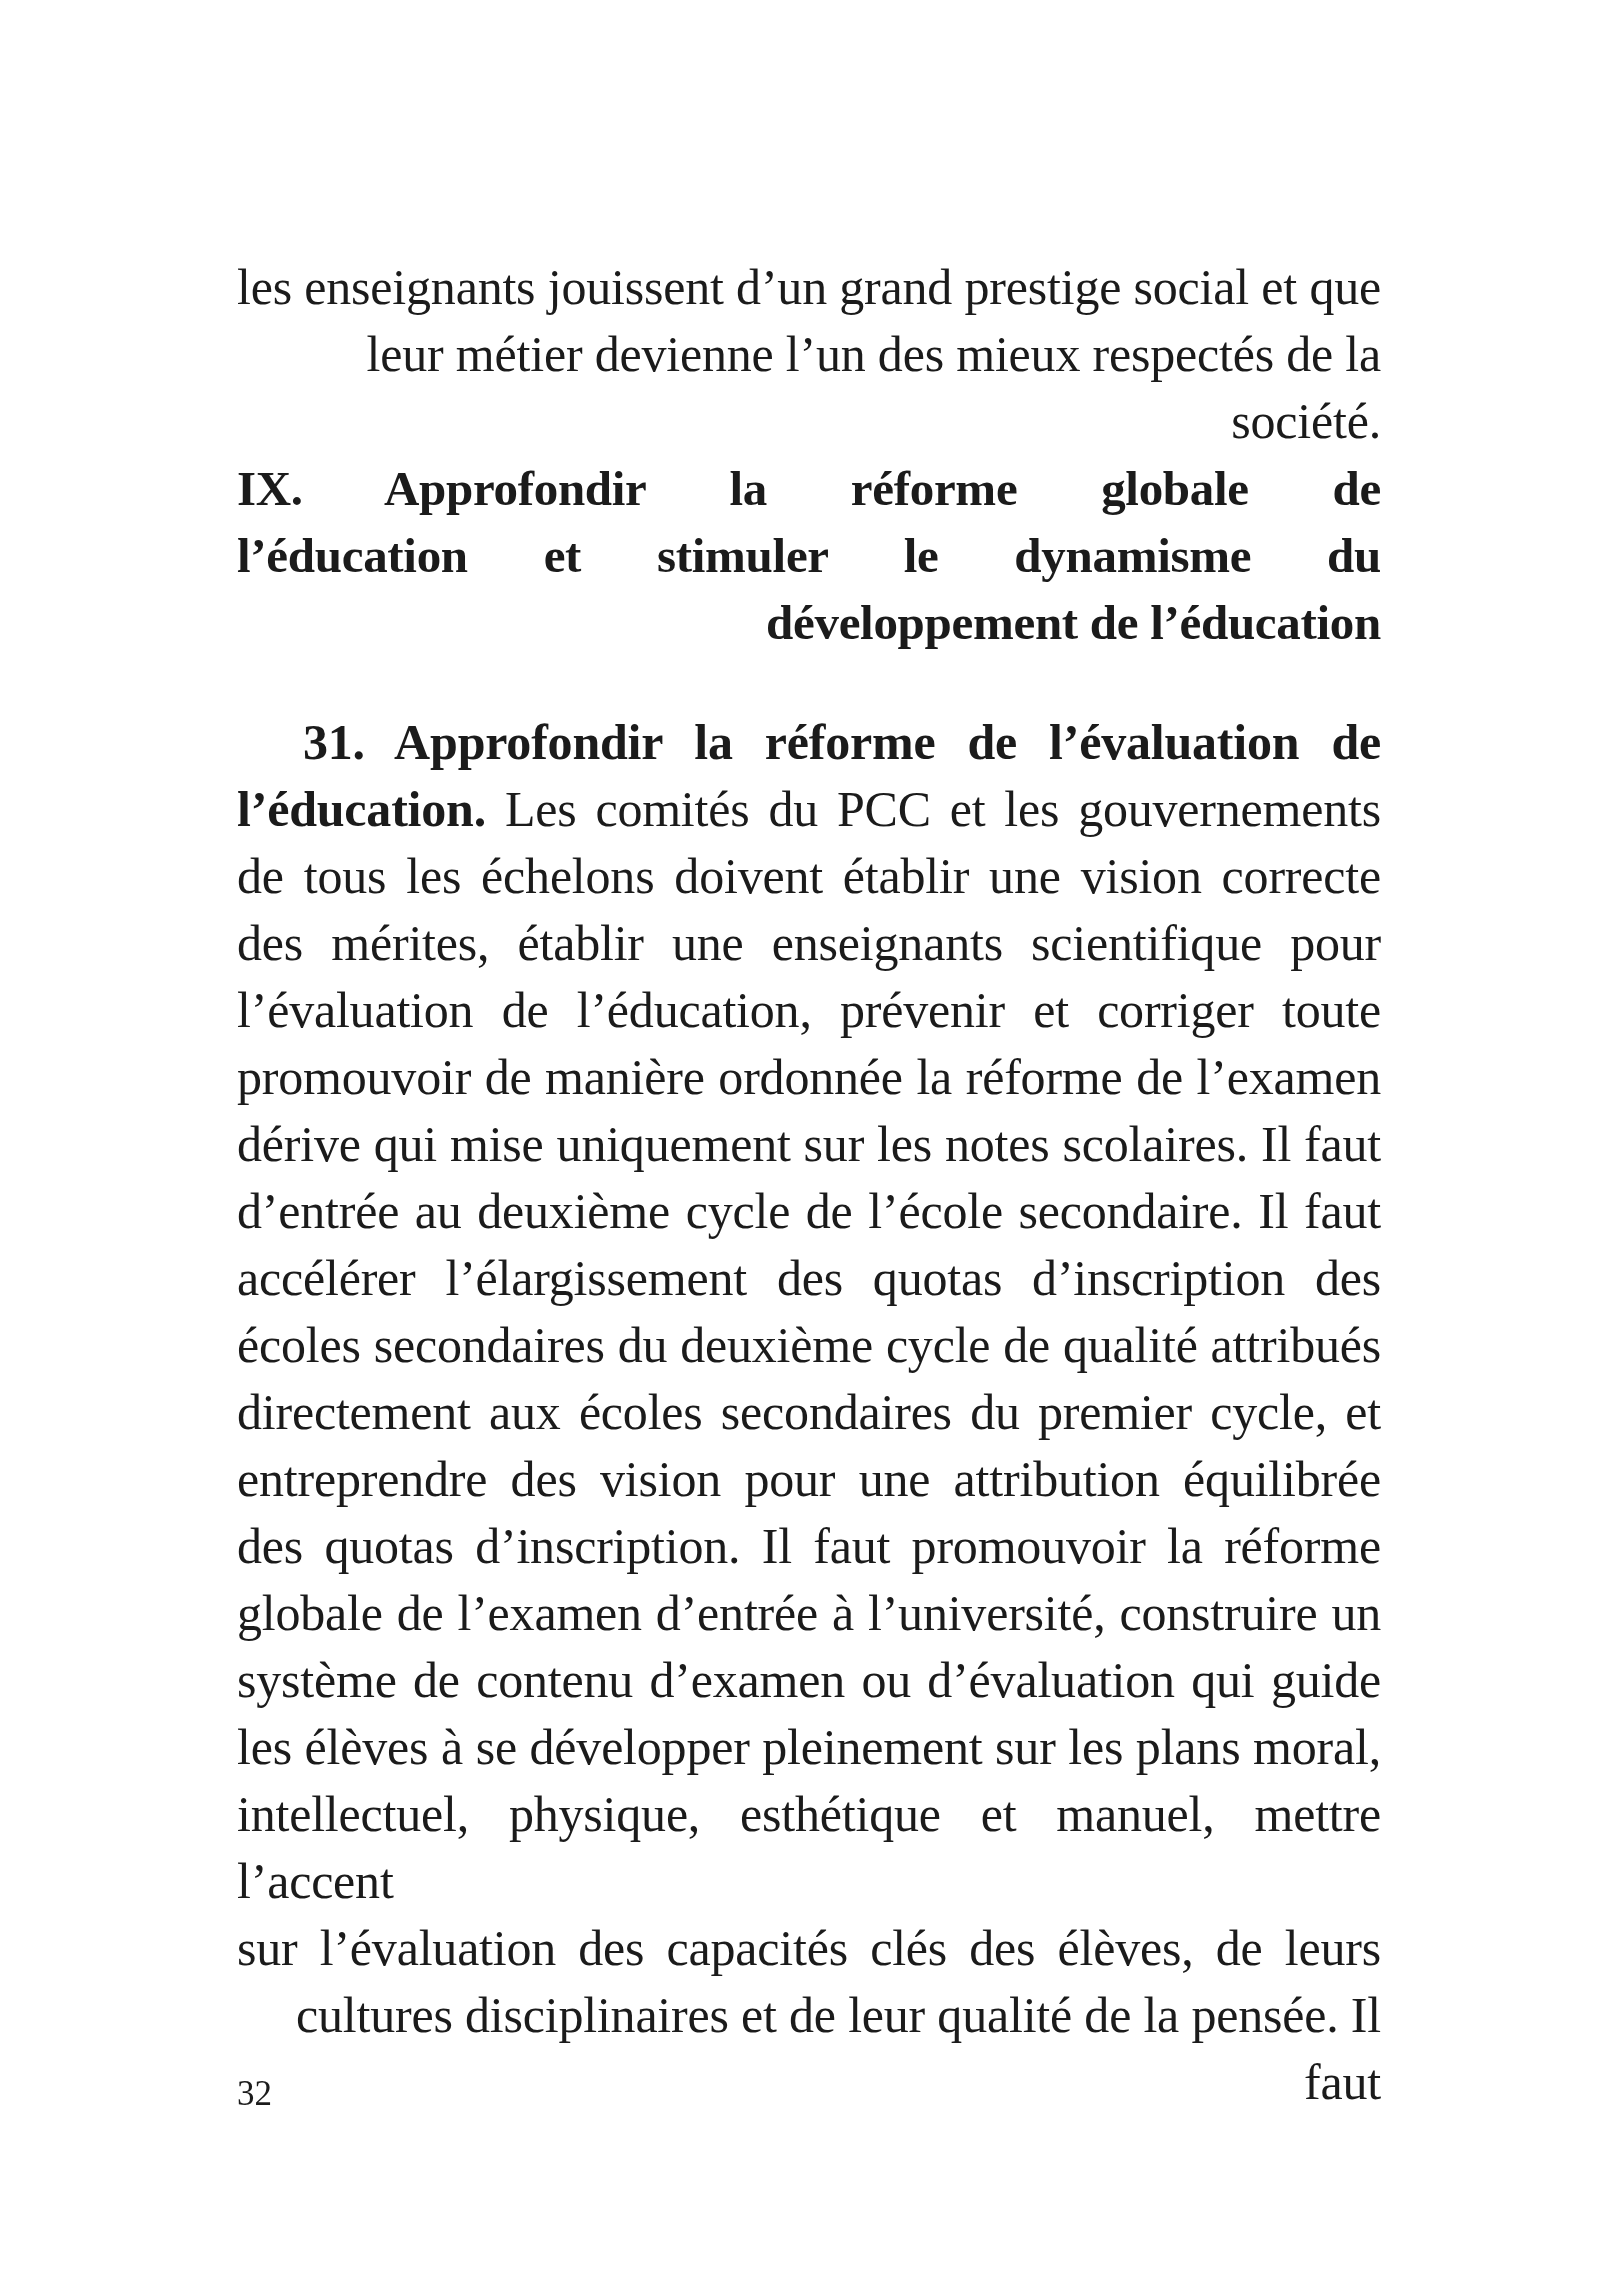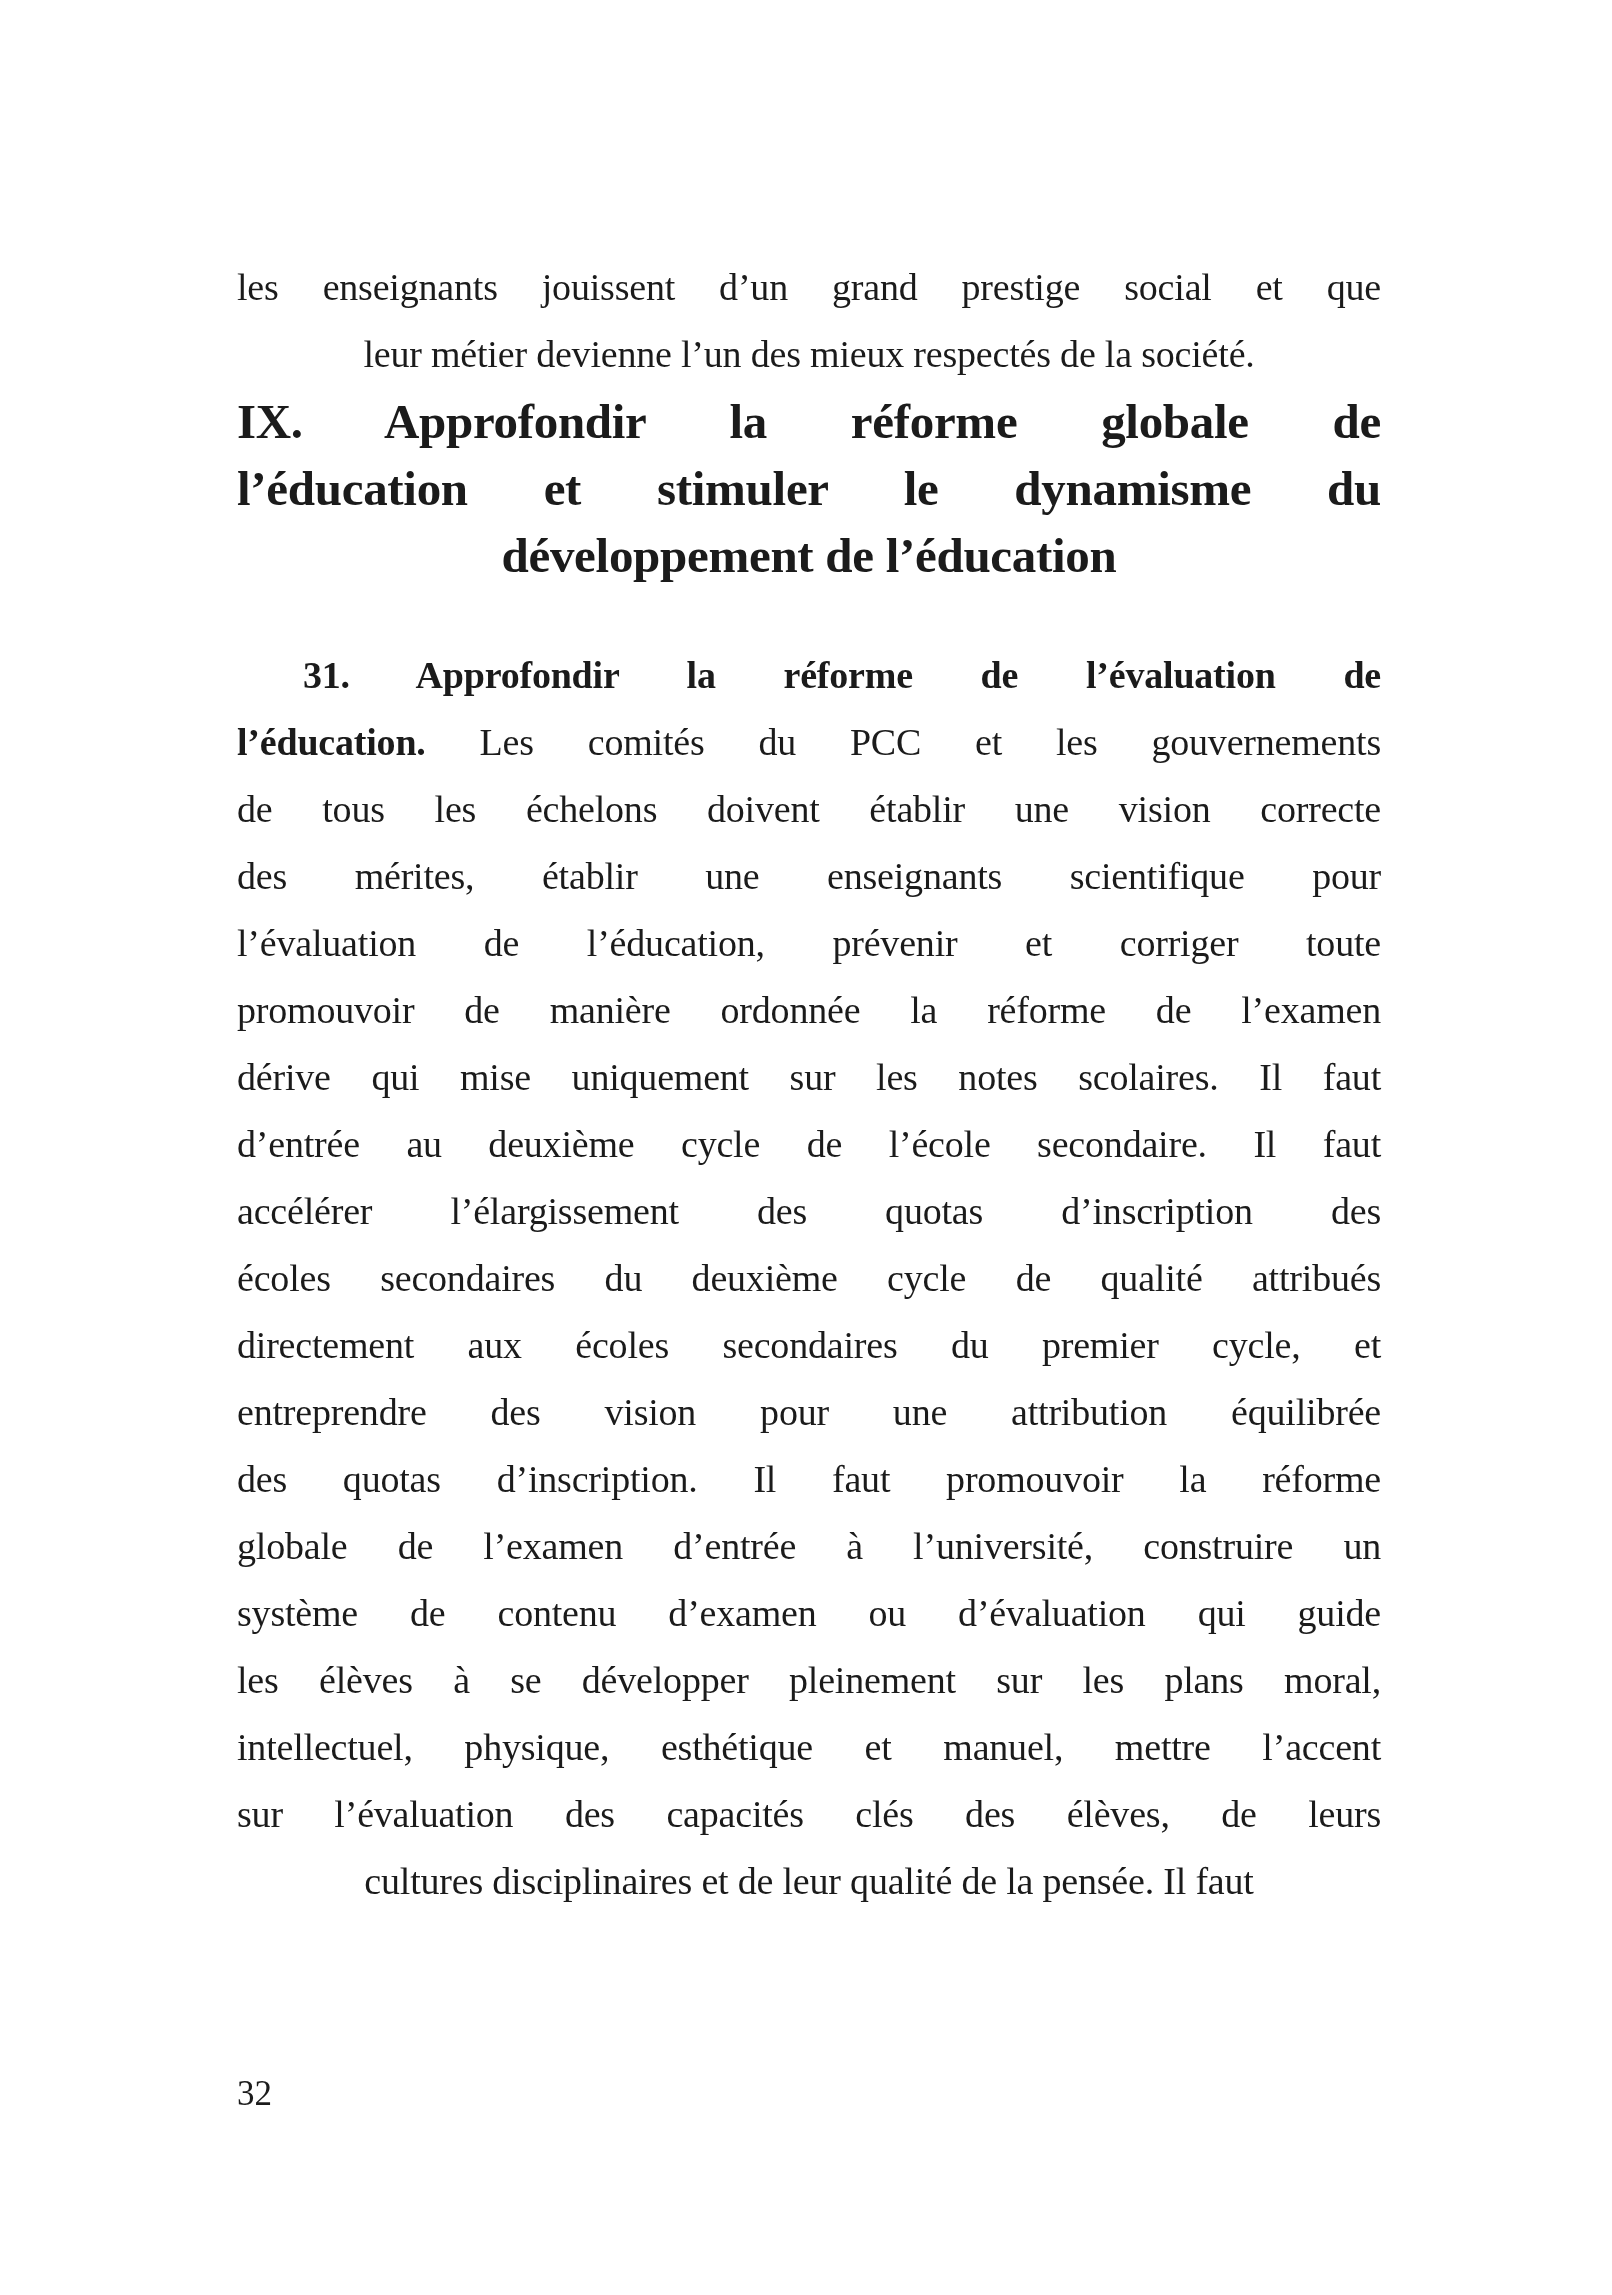--- a/index.html
+++ b/index.html
@@ -20,32 +20,32 @@
     position: absolute;
     left: 237px;
     top: 0;
     width: 1144px;
   }
   .para {
     margin: 0;
     padding: 0;
   }
   .line {
-    font-size: 38px;
+    font-size: 50px;
     line-height: 67px;
     letter-spacing: -0.2px;
     white-space: normal;
   }
   
   .line.j {
     text-align: justify;
     text-align-last: justify;
   }
   .line.last {
-    text-align: center;
+    text-align: right;
   }
   .p-continuation {
     margin-top: 254px;
   }
   .section-heading {
     font-weight: bold;
   }
   .section-heading .line {
     font-size: 49px;
     line-height: 67px;

